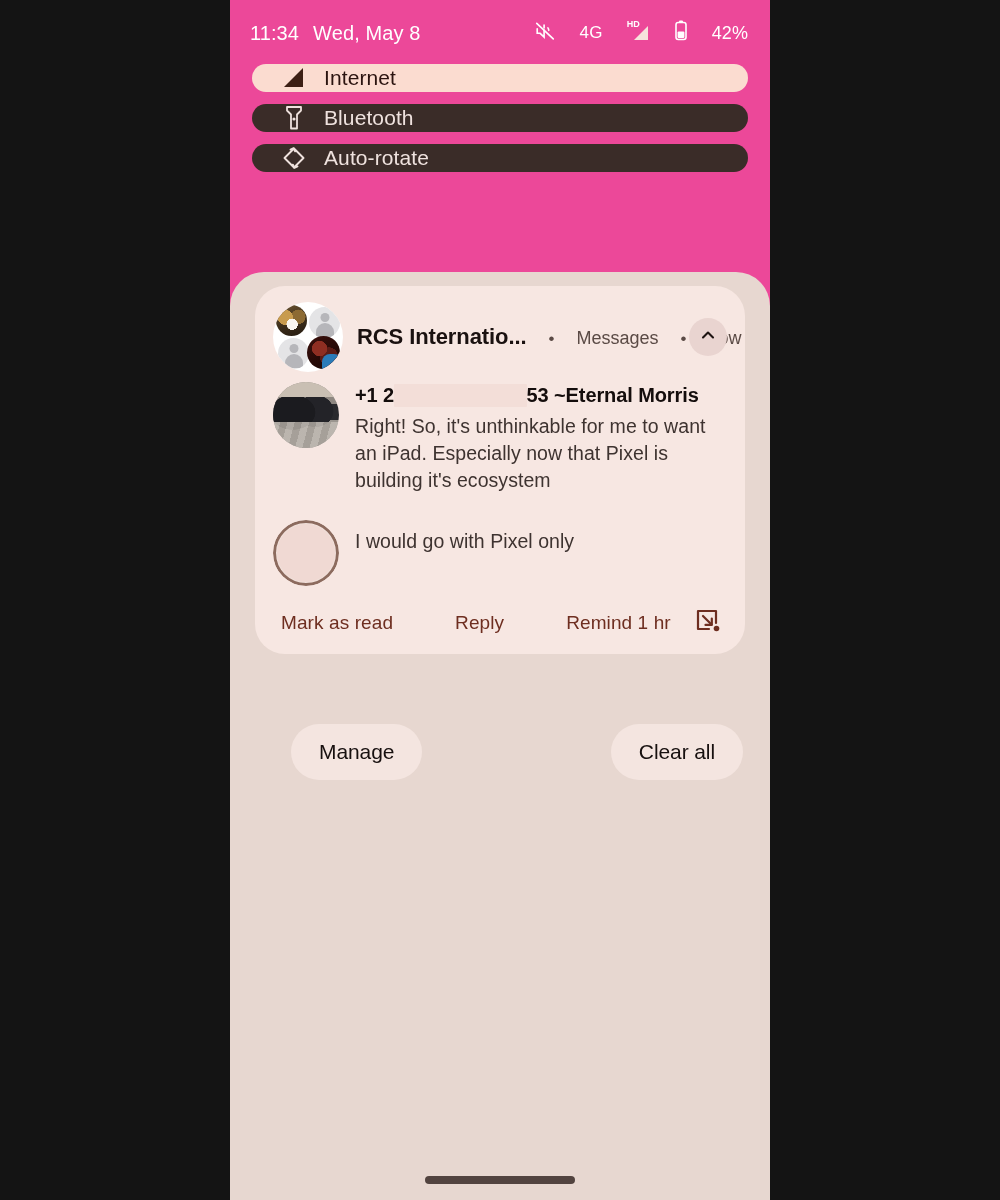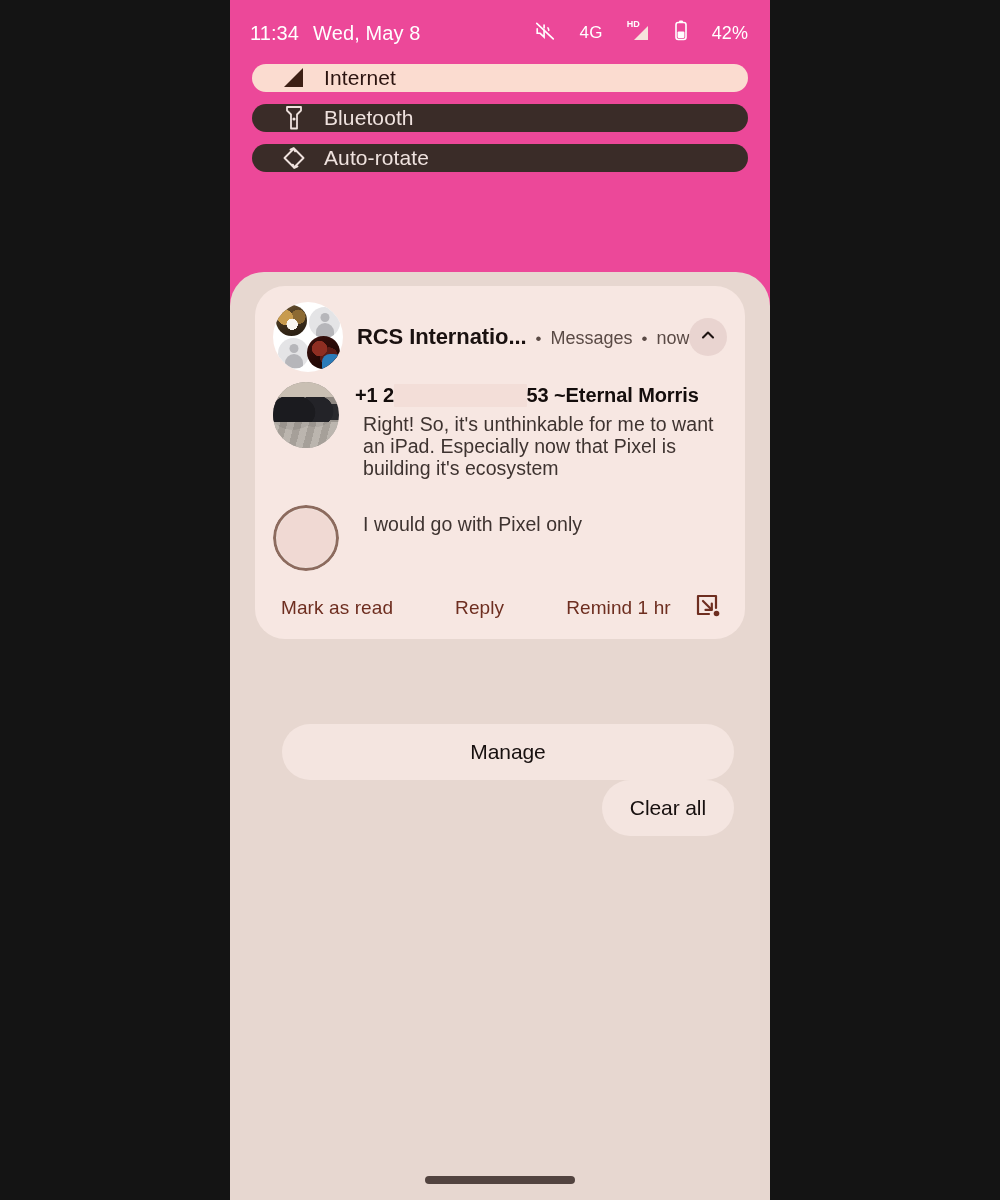--- a/index.html
+++ b/index.html
@@ -51,21 +51,21 @@
     background: #E7D7D0;
     border-radius: 34px 34px 0 0;
   }
 
   
   .notif {
     position: absolute; left: 25px; top: 14px; width: 490px;
     background: #F7E7E2; border-radius: 30px; padding: 20px 18px 12px 18px;
   }
   .n-head { display: flex; align-items: center; gap: 14px; height: 62px; }
-  .n-title-row { display: flex; align-items: baseline; gap: 9px; flex: 1; min-width: 0; }
+  .n-title-row { display: flex; align-items: baseline; gap: 22px; flex: 1; min-width: 0; }
   .n-app { font-size: 22px; font-weight: 600; color: #1A1110; white-space: nowrap; letter-spacing: -.1px; }
   .n-dot { font-size: 17px; color: #5A4A45; }
   .n-sub { font-size: 18px; color: #5A4A45; white-space: nowrap; }
   .n-collapse {
     width: 38px; height: 38px; border-radius: 19px; background: #E9D4D0;
     display: flex; align-items: center; justify-content: center; flex: 0 0 38px;
   }
 
   
   .g-avatar {
@@ -125,32 +125,32 @@
   }
   .av-ring {
     width:100%; height:100%; border-radius:33px;
     background: #F0D9D3;
     border: 3px solid #8C6B5E;
     box-shadow: inset 0 0 0 1px #EFE0DA;
   }
   .m-body { flex: 1; min-width: 0; padding-top: 2px; }
   .m-sender { font-size: 20px; font-weight: 600; color: #140D0C; white-space: nowrap; position: relative; letter-spacing: -.1px; }
   .redact { display: inline-block; background: #F3DED8; color: transparent; border-radius: 1px; }
-  .m-text { font-size: 19.5px; line-height: 22px; color: #3E3330; margin-top: 6px; letter-spacing: .05px; margin-left: 8px; }
+  .m-text { font-size: 19.5px; line-height: 27px; color: #3E3330; margin-top: 6px; letter-spacing: .05px; }
 
   
   .n-actions { display: flex; align-items: center; margin-top: 22px; padding: 0 4px 4px 4px; }
   .act { font-size: 19px; color: #6E2E20; letter-spacing: .1px; }
   .act.a1 { margin-left: 4px; }
   .act.a2 { margin-left: 62px; }
   .act.a3 { margin-left: 62px; }
   .bubble-btn { margin-left: auto; width: 30px; height: 30px; display:flex; align-items:center; justify-content:center; }
 
   
-  .shade-btns { position: absolute; left: 8px; top: 452px; width: 540px; padding: 0 44px; display: flex; flex-direction: column; }
+  .shade-btns { position: absolute; left: 17px; top: 452px; width: 540px; padding: 0 44px; display: flex; }
   .pill {
     height: 56px; border-radius: 28px; background: #F4E5E0; color: #17100F;
     display: flex; align-items: center; justify-content: center;
     padding: 0 28px; font-size: 21px; letter-spacing: -.1px;
   }
   .pill.right { margin-left: auto; }
 
   .home-ind {
     position: absolute; left: 50%; transform: translateX(-50%);
     bottom: 16px; width: 150px; height: 8px; border-radius: 4px; background: #52433F;

